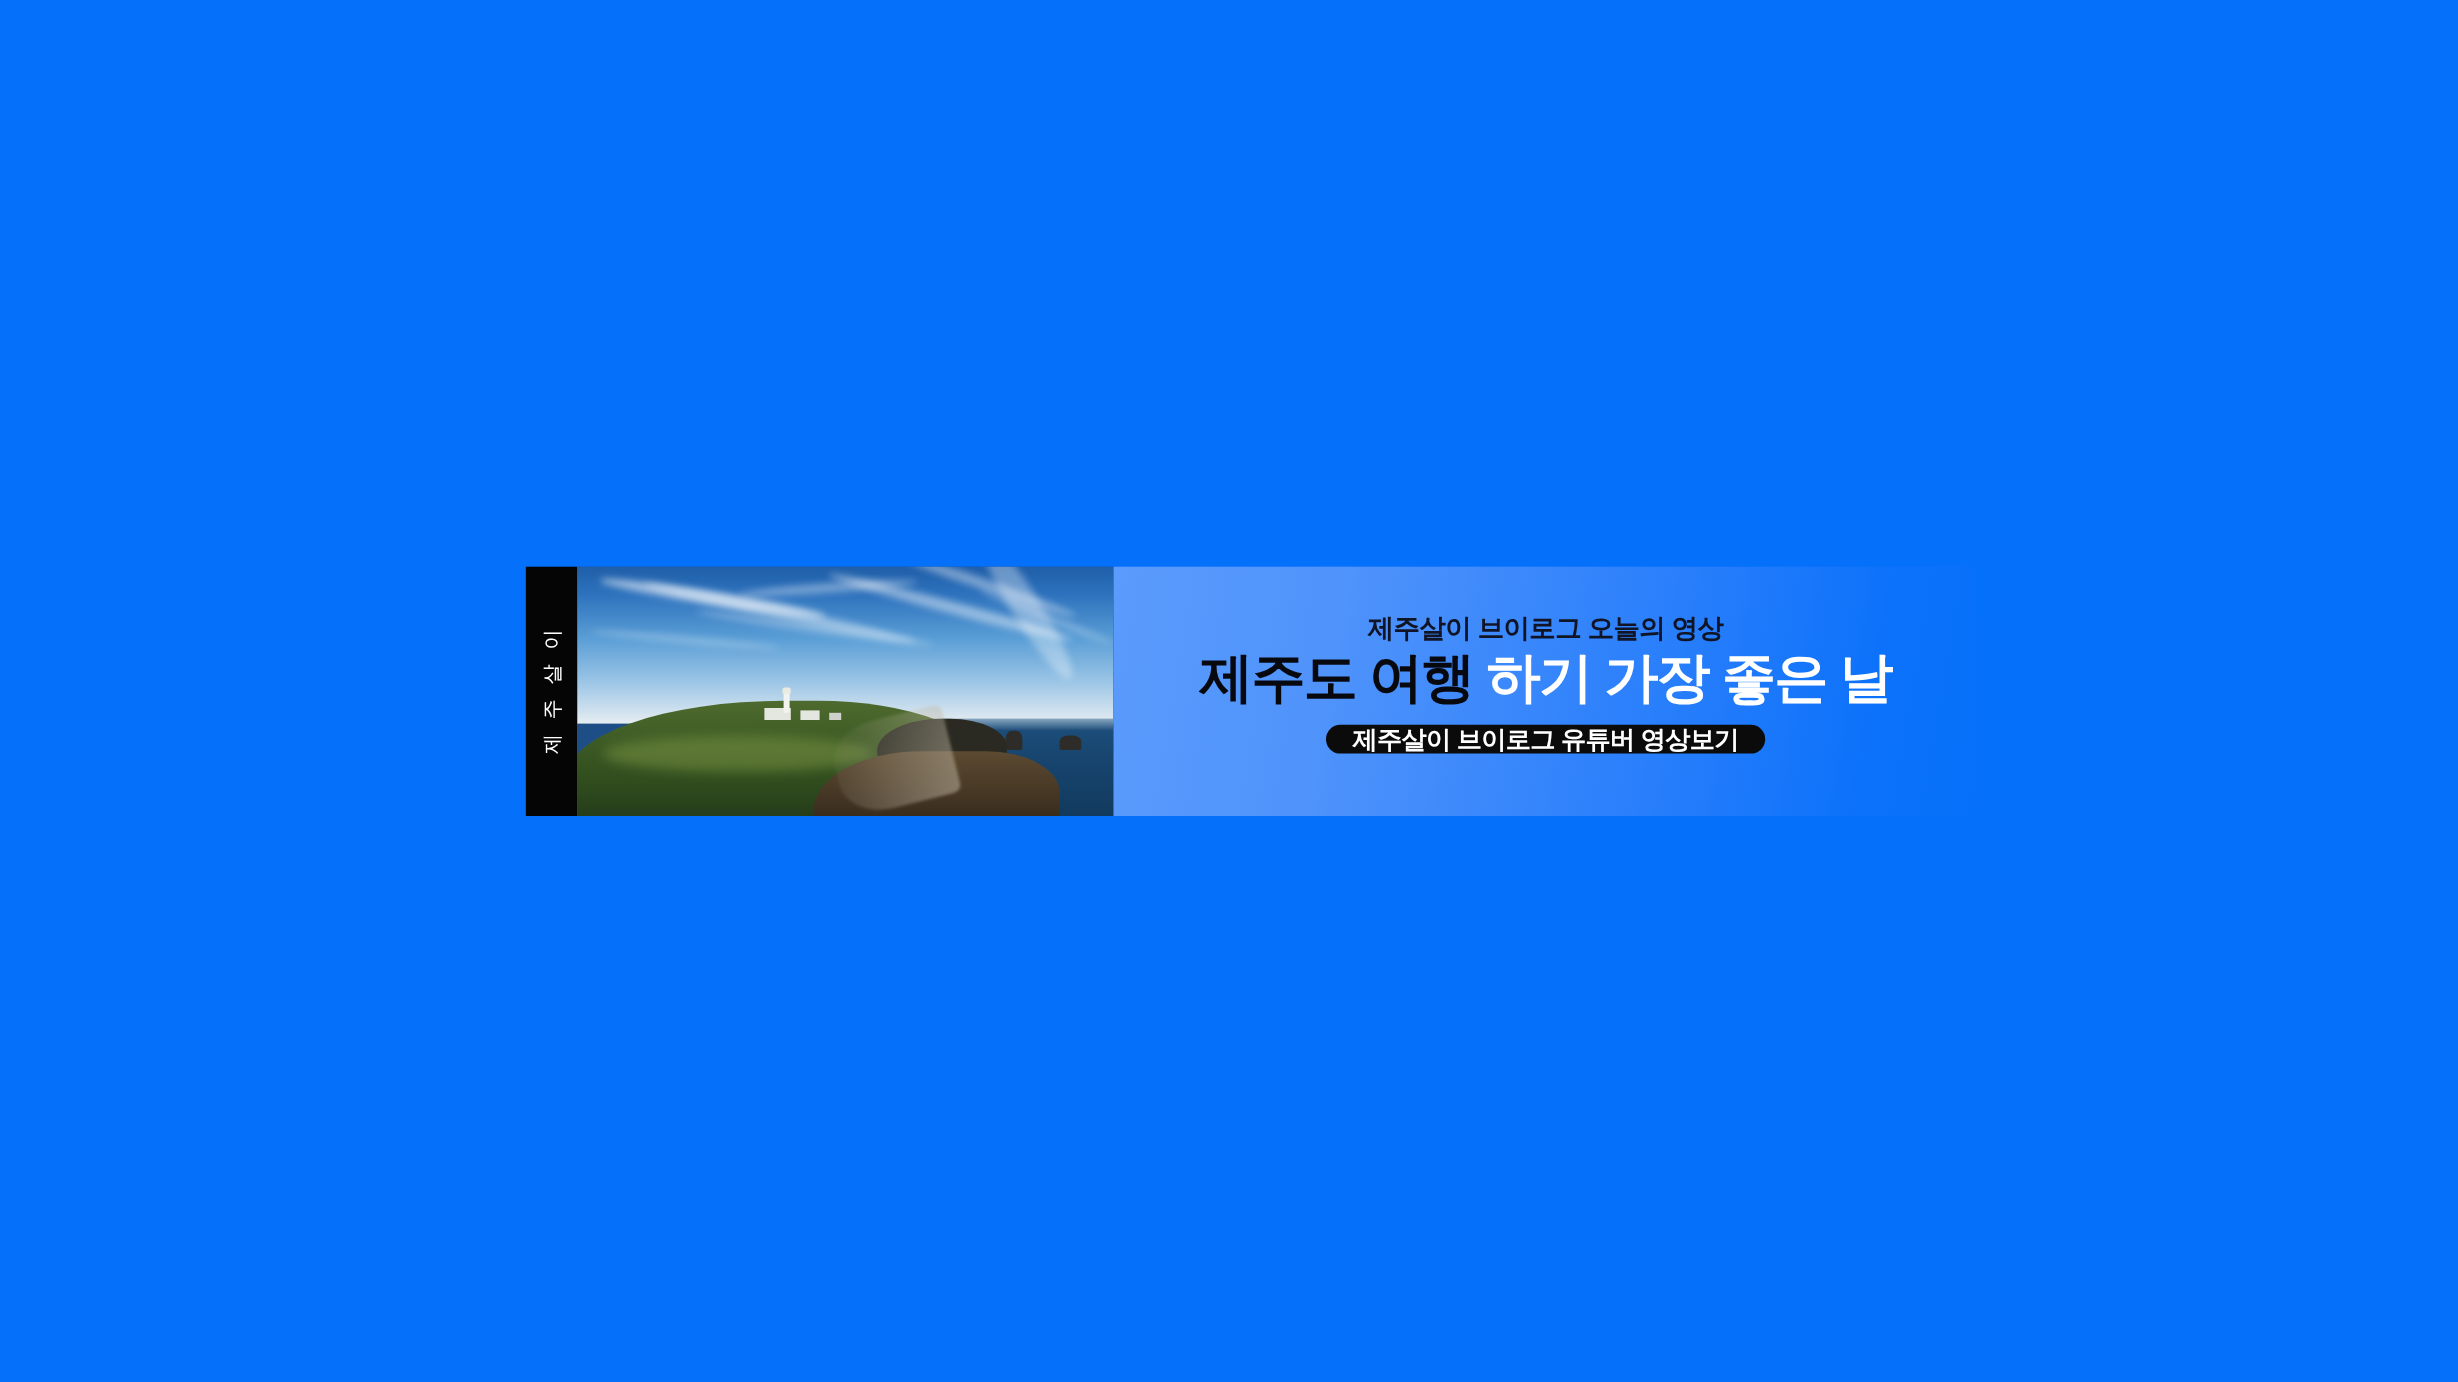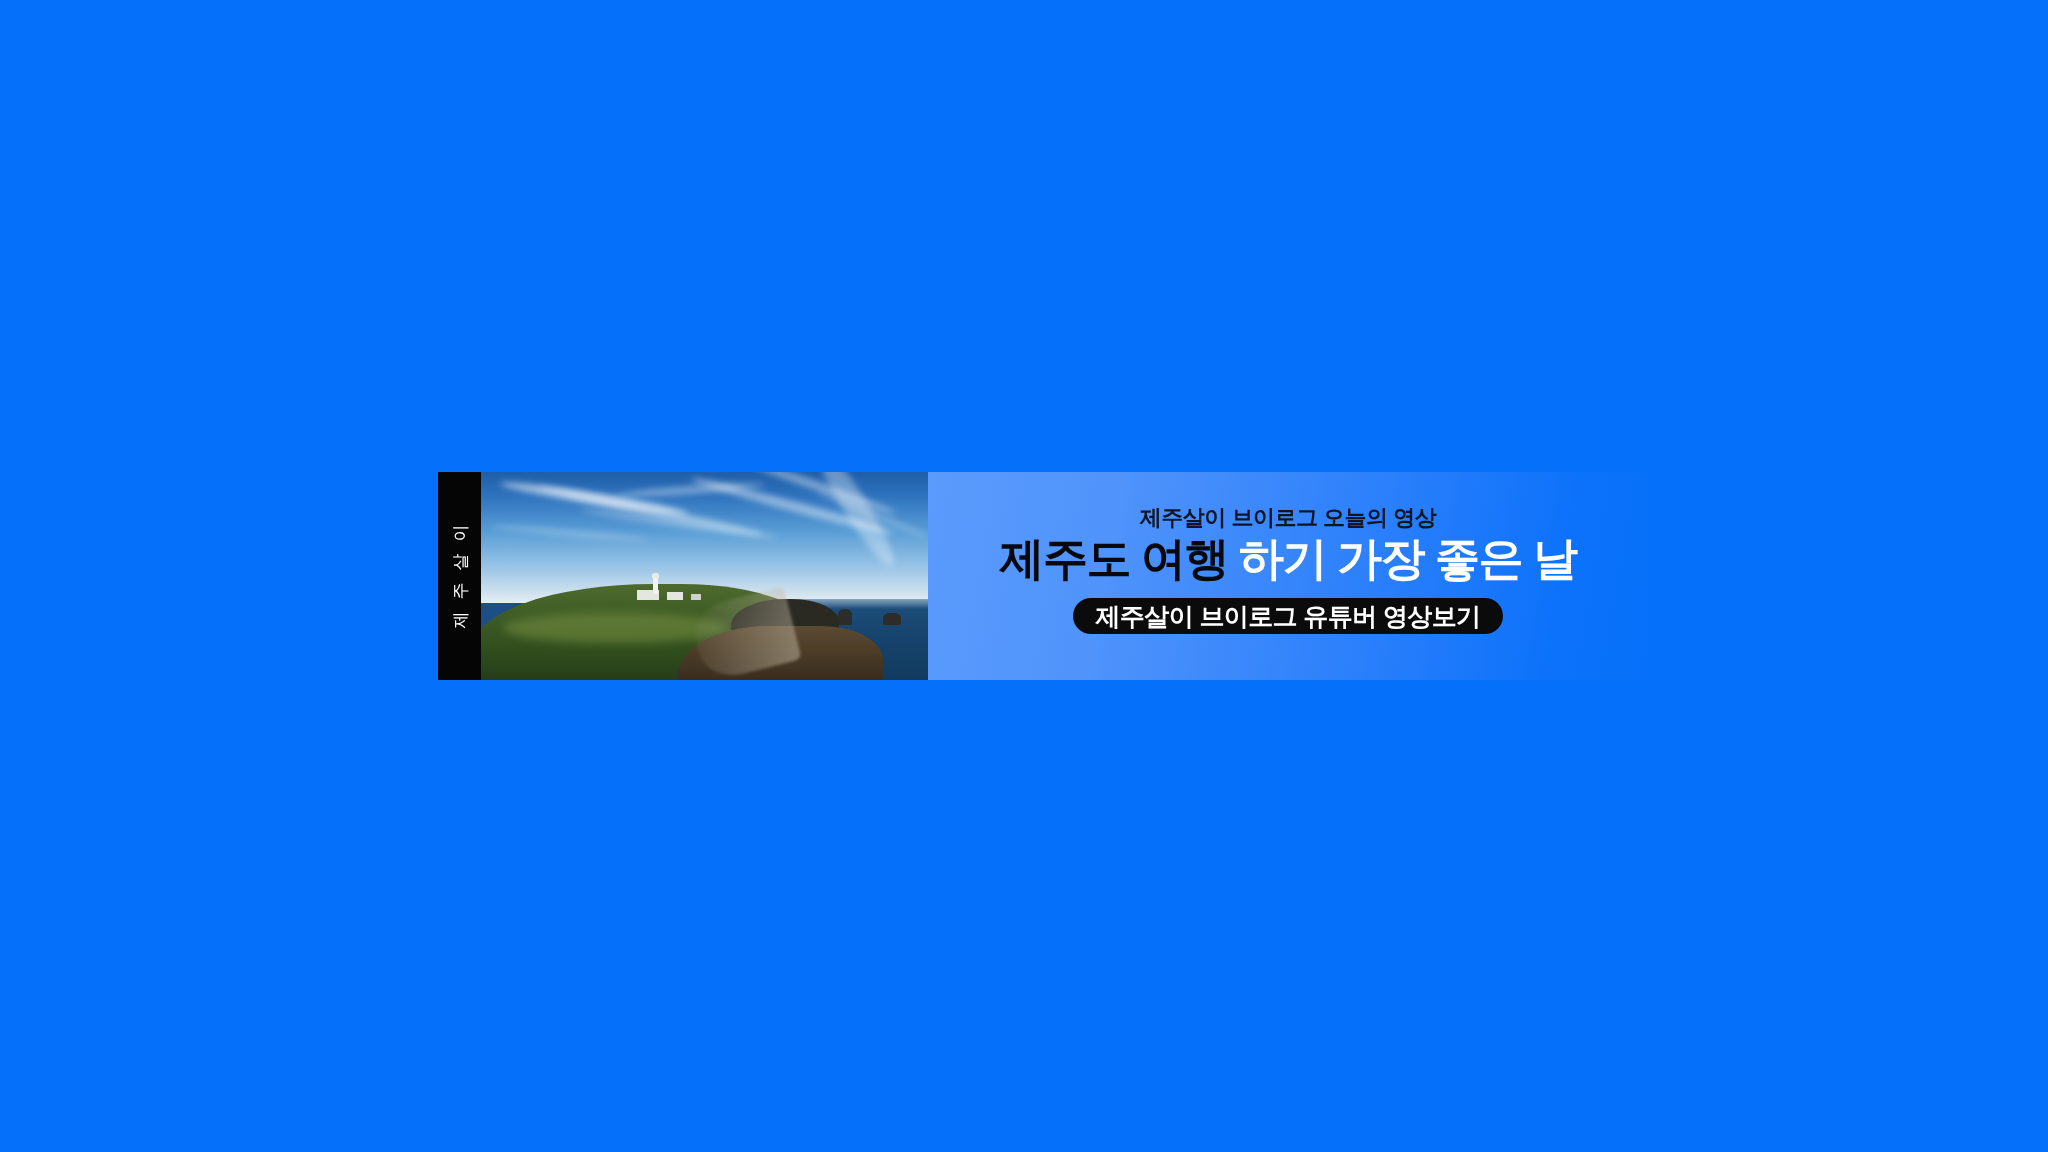--- a/index.html
+++ b/index.html
@@ -209,25 +209,25 @@
     white-space: nowrap;
   }
   .headline .dark  { color: #08090f; text-align: center; }
   .headline .light { color: #ffffff; }
 
   .cta {
     margin-top: 14px;
     display: inline-flex;
     align-items: center;
     justify-content: center;
-    height: 36px;
+    height: 24px;
     padding: 0 22px;
     background: #0b0b0b;
     color: #ffffff;
-    font-size: 25px;
+    font-size: 21px;
     font-weight: 700;
     letter-spacing: -0.6px;
     border: none;
     border-radius: 999px;
     white-space: nowrap;
     cursor: pointer;
     font-family: inherit;
   }
 </style>
 </head>

